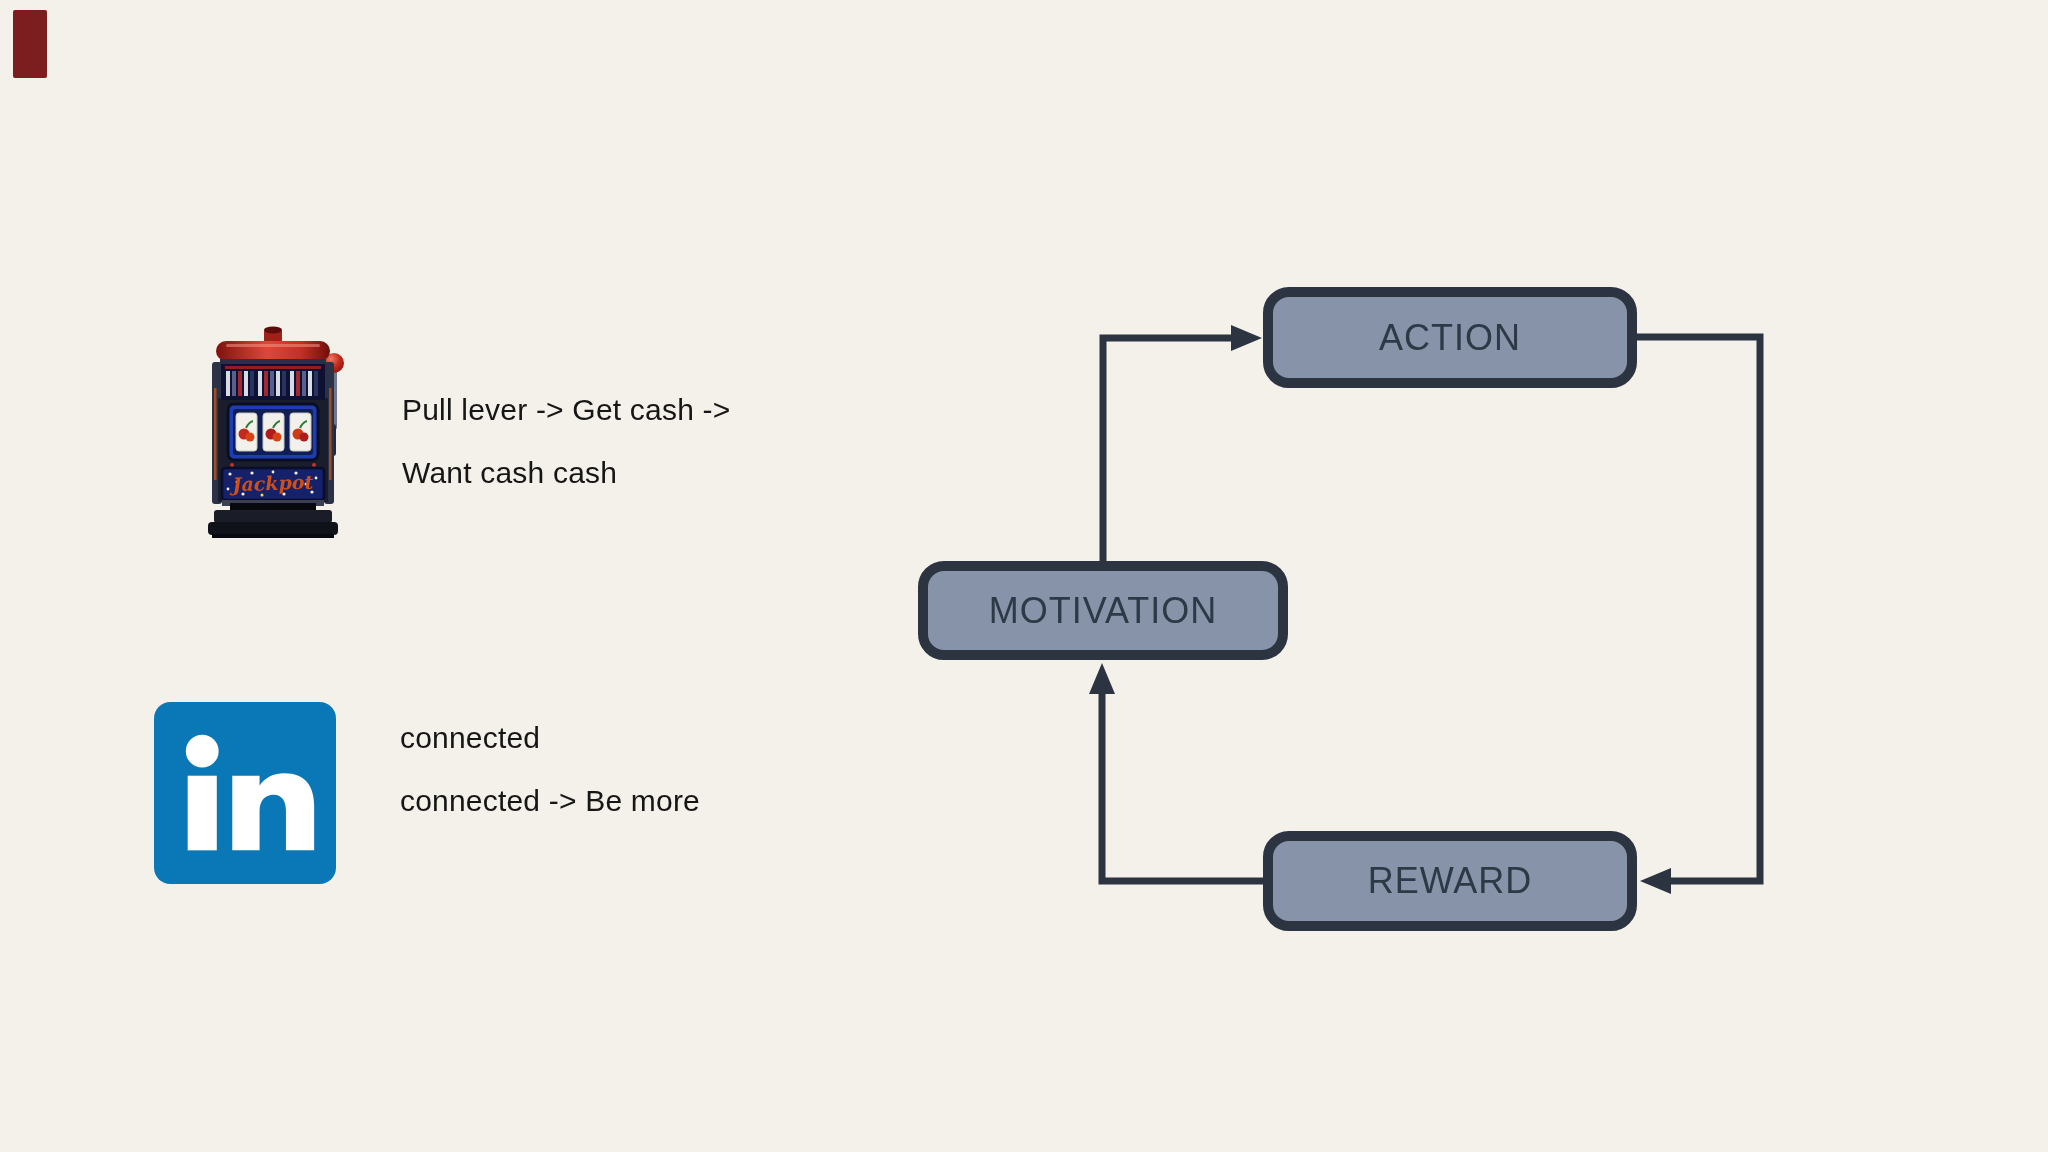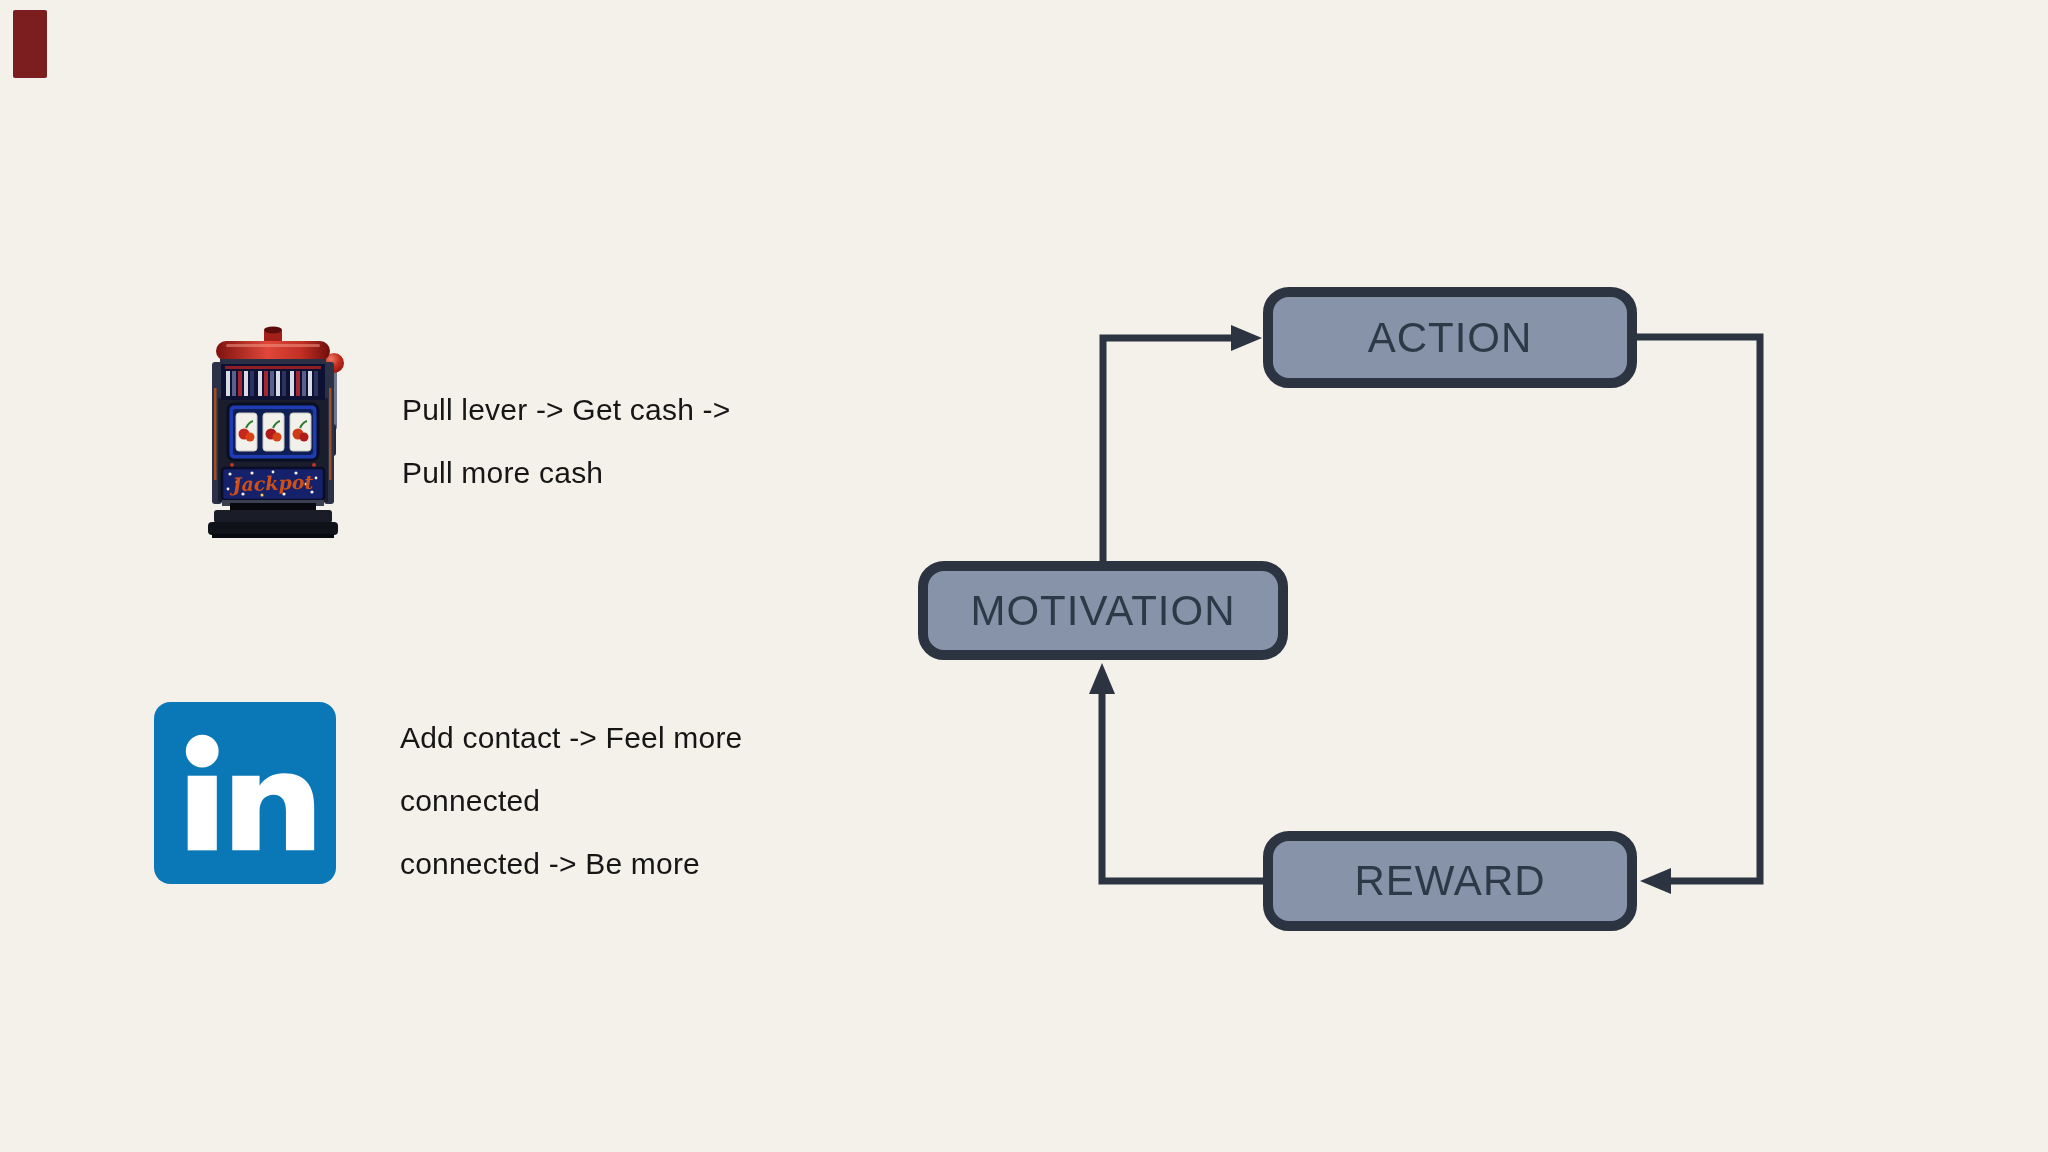--- a/index.html
+++ b/index.html
@@ -25,21 +25,21 @@
   #example-text-1{left:402px;top:378px;}
   #example-text-2{left:400px;top:706px;}
 
   .node{
     position:absolute;box-sizing:border-box;
     background:var(--node-fill,#8793a9);
     border:10px solid var(--node-border,#2b3440);
     border-radius:26px;
     display:flex;align-items:center;justify-content:center;
     color:var(--node-text,#2e3947);
-    font-size:42px;letter-spacing:1px;
+    font-size:36px;letter-spacing:1px;
   }
   #node-action   {left:1263px;top:287px;width:374px;height:101px;}
   #node-motivation{left:918px;top:561px;width:370px;height:99px;}
   #node-reward   {left:1263px;top:831px;width:374px;height:100px;text-align:center;}
 
   .connector-layer{position:absolute;left:0;top:0;width:2048px;height:1152px;pointer-events:none;}
 </style>
 </head>
 <body>
 
@@ -147,24 +147,23 @@
 
   <svg class="icon-abs" style="left:154px;top:702px;" width="182" height="182" viewBox="0 0 100 100">
     <rect x="0" y="0" width="100" height="100" rx="9" style="fill:var(--linkedin-blue,#0a78b6)"></rect>
     <circle cx="26.5" cy="27" r="9" fill="#ffffff"></circle>
     <rect x="18.5" y="40.5" width="16" height="41" fill="#ffffff"></rect>
     <path fill="#ffffff" d="M43 40.5 h15 v5.5 c2.5,-3.8 7,-6.8 13.5,-6.8 c11.5,0 16.5,7 16.5,18 v24.3 h-15.5 v-21.5 c0,-5.3 -2,-9 -6.8,-9 c-4.8,0 -7.7,3.4 -7.7,9 v21.5 h-15 z"></path>
   </svg>
 
   <div class="example-text" id="example-text-1">
     <div>Pull lever -&gt; Get cash -&gt;</div>
-    <div>Pull more cash</div>
+    <div>Want cash cash</div>
   </div>
   <div class="example-text" id="example-text-2">
-    <div>Add contact -&gt; Feel more</div>
     <div>connected</div>
     <div>connected -&gt; Be more</div>
   </div>
 
   <svg class="connector-layer" viewBox="0 0 2048 1152">
     <g style="stroke:var(--connector,#2b3440)" stroke-width="7" fill="none">
       <path d="M1103 563 V338 H1233"></path>
       <path d="M1637 337 H1760 V881 H1671"></path>
       <path d="M1263 881 H1102 V692"></path>
     </g>

